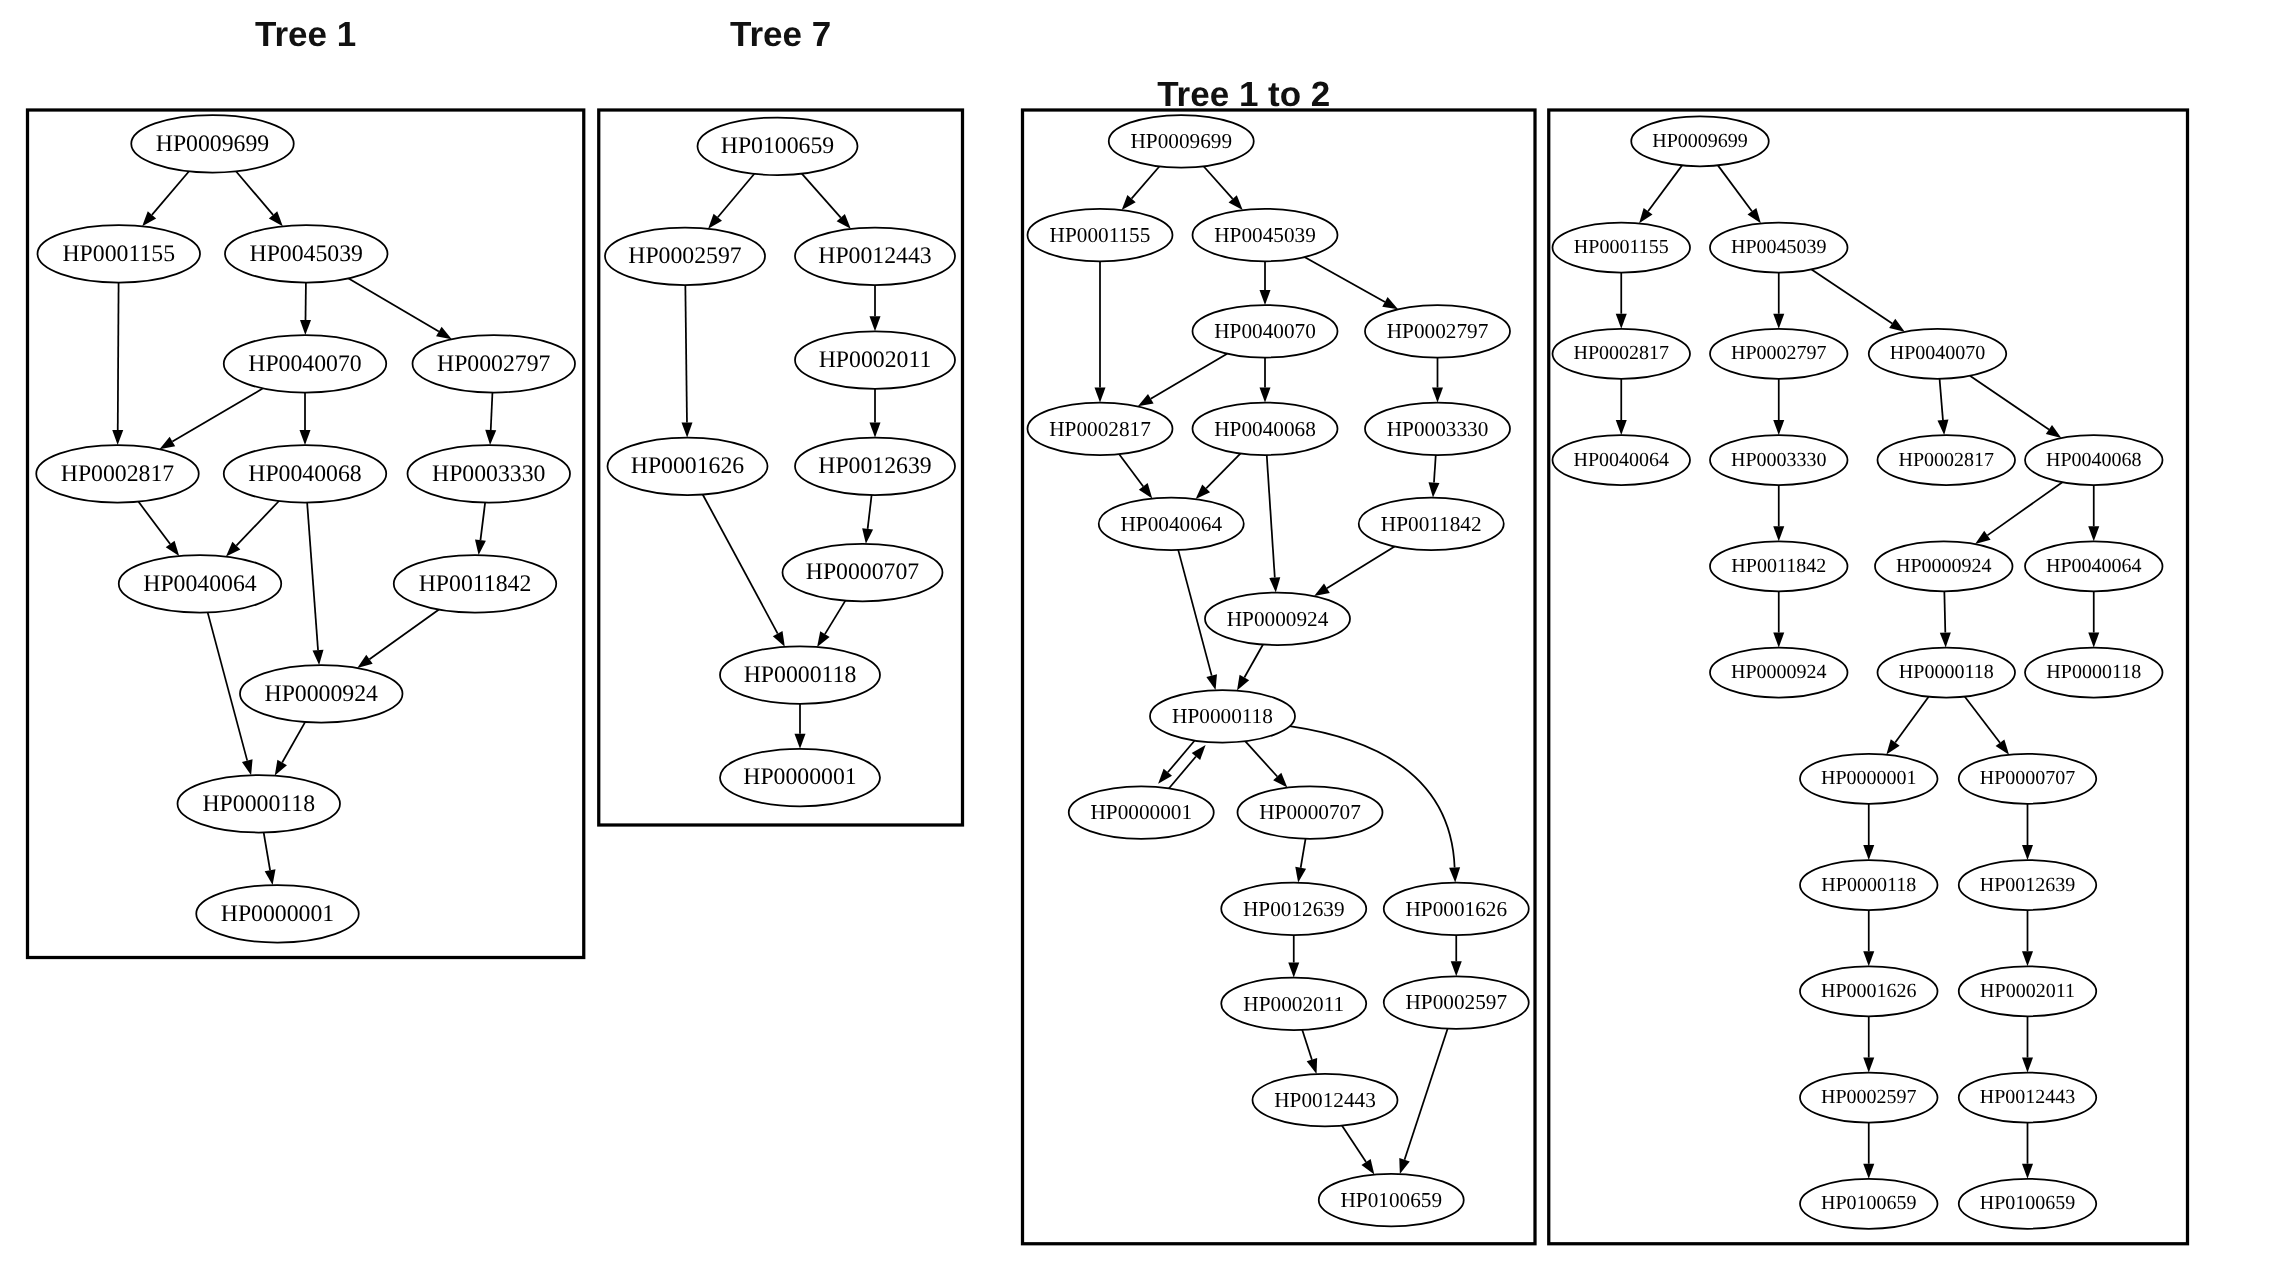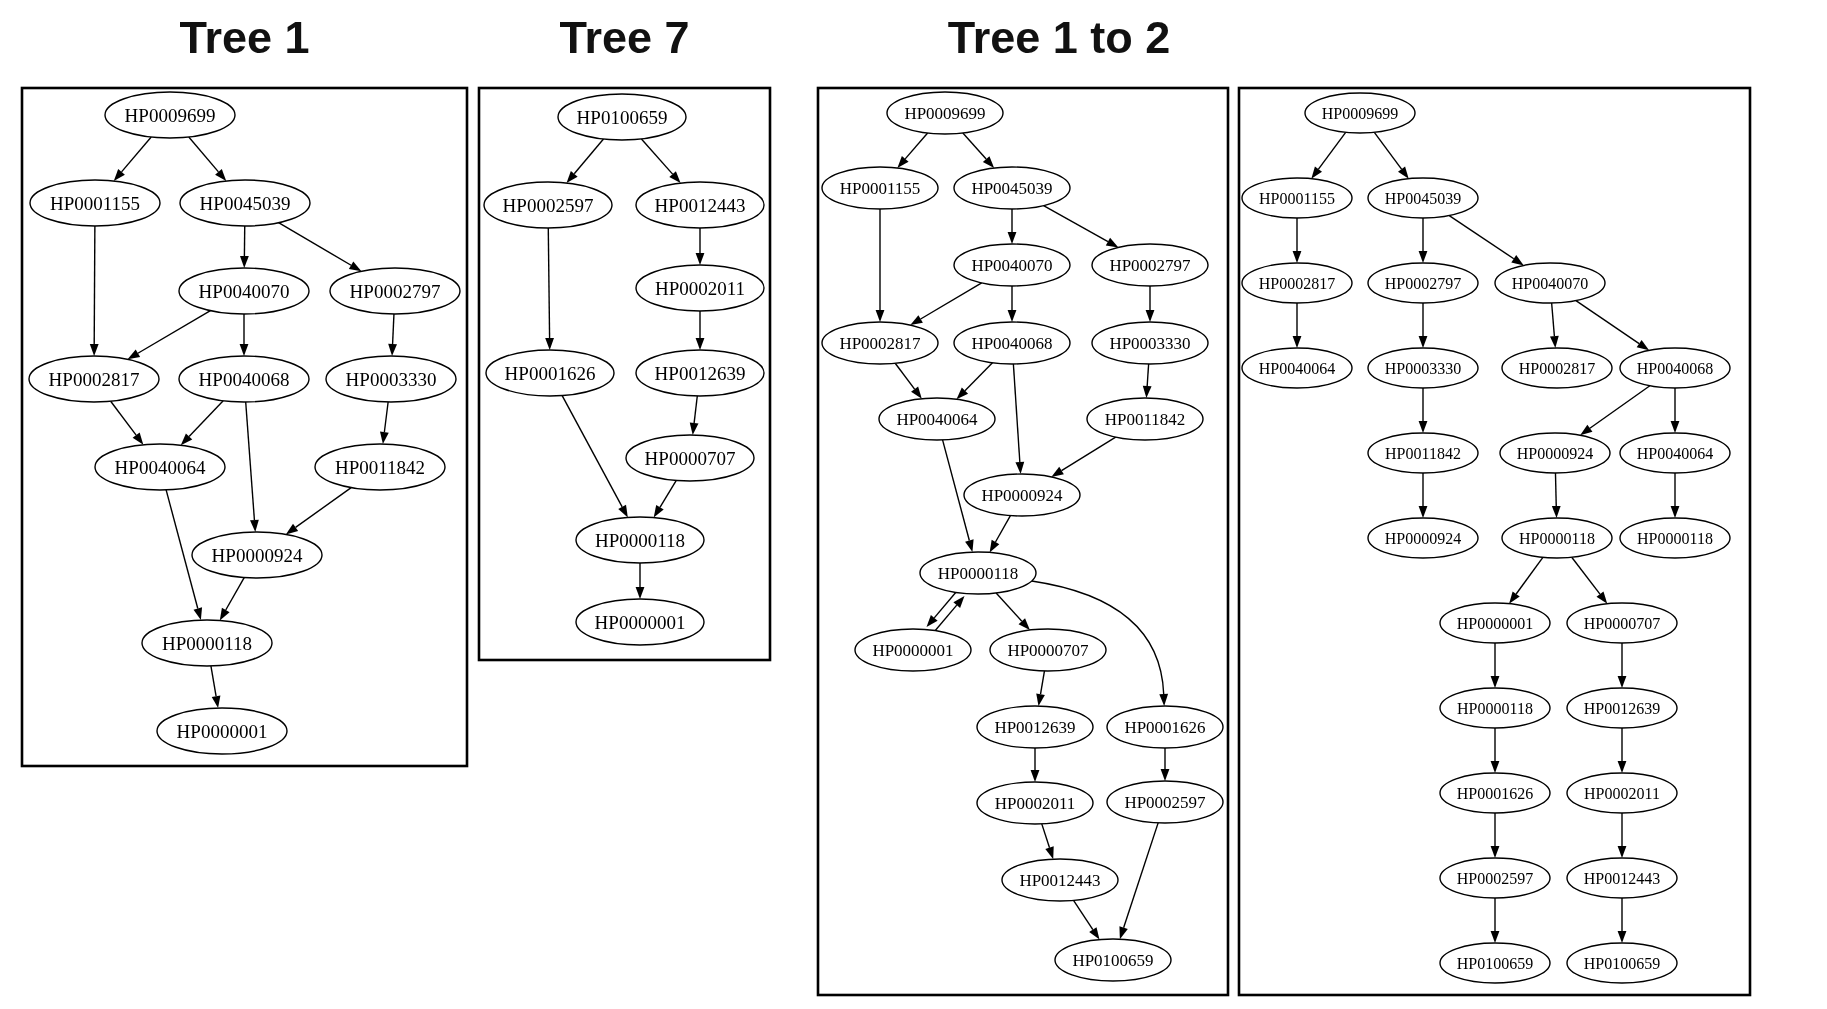--- a/index.html
+++ b/index.html
@@ -1,24 +1,24 @@
 <!DOCTYPE html>
 <html><head>
 <meta charset="utf-8">
 <style>
   html,body{margin:0;padding:0;background:#ffffff;}
   body{width:1827px;height:1009px;overflow:hidden;
        font-family:"Liberation Sans", sans-serif;}
   .canvas{position:relative;width:1827px;height:1009px;background:#ffffff;}
   .panel-title{position:absolute;top:12px;text-align:center;
-               font-weight:700;font-size:45px;color:#111111;
+               font-weight:700;font-size:28px;color:#111111;
                font-family:"Liberation Sans", sans-serif;letter-spacing:0px;}
   .t0{left:22px;width:445px;}
   .t1{left:479px;width:291px;}
-  .t2{left:854px;width:410px;}
+  .t2{left:790px;width:410px;margin-top:48px;}
   .t3{left:1239px;width:511px;}
   svg{position:absolute;left:0;top:0;}
   svg text{font-family:"Liberation Serif","DejaVu Serif",serif;fill:#000000;}
 </style>
 </head>
 <body>
 
 <div class="canvas">
   <div class="panel-title t0">Tree 1</div>
   <div class="panel-title t1">Tree 7</div>

